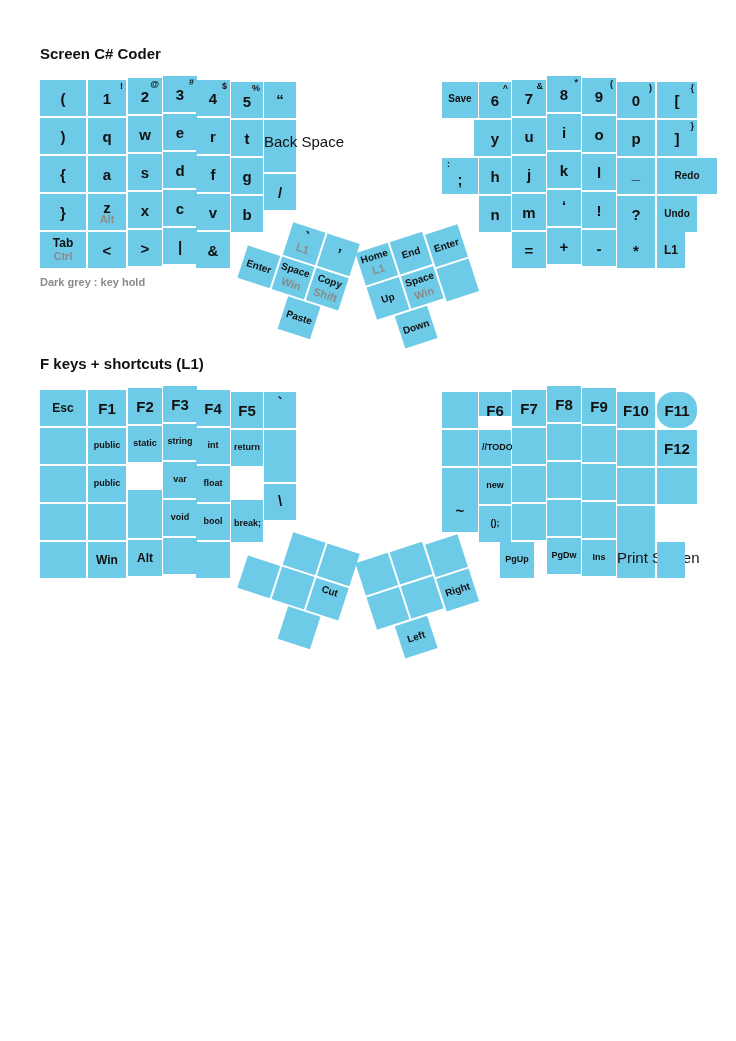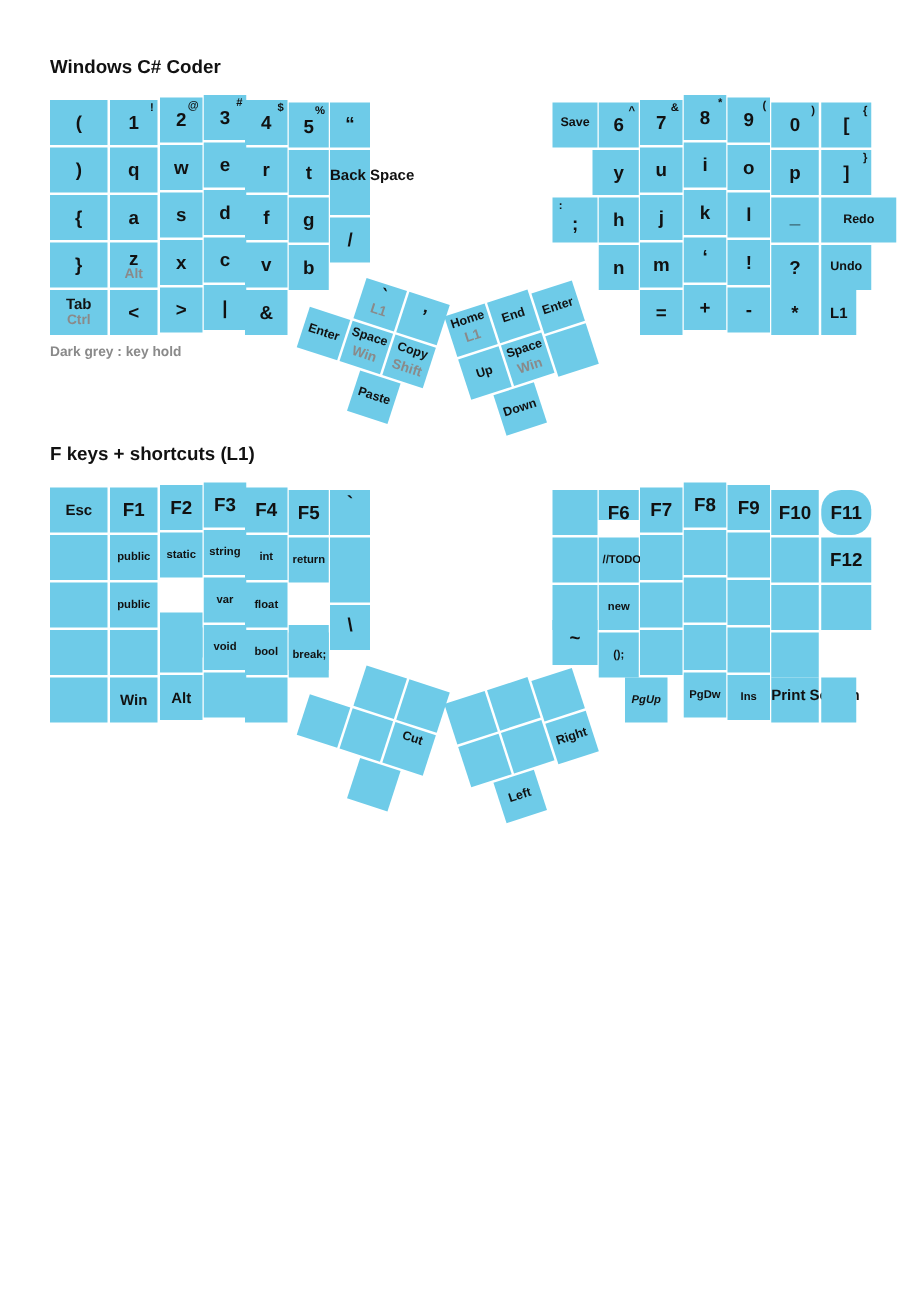--- a/index.html
+++ b/index.html
@@ -77,30 +77,30 @@
     right: 3px;
     text-align: center;
     font-size: 9px;
     font-weight: bold;
     color: #111111;
   }
   .lbl.two {
     left: 0;
     right: 0;
     text-align: center;
-    font-size: 12px;
-    font-weight: bold;
+    font-size: 15px;
+    font-weight: normal;
     color: #111111;
     line-height: 1.05;
   }
 </style>
 </head>
 <body>
 
-<div class="layer-title" style="left:40px; top:45px;">Windows C# Coder</div>
+<div class="layer-title" style="left:40px; top:45px;">Screen C# Coder</div>
 
 <div class="layout" style="top:0px;">
 
   <div class="key" style="left:40px; top:80px; width:46px; height:36px;">
     <span class="lbl main" style="top:11px;">(</span>
   </div>
   <div class="key" style="left:88px; top:80px; width:38px; height:36px;">
     <span class="lbl tr">!</span>
     <span class="lbl main" style="top:11px;">1</span>
   </div>
@@ -575,21 +575,21 @@
   <div class="key" style="left:547px; top:190px; width:34px; height:36px;">
     <span class="lbl small-left" style="top:13px;"></span>
   </div>
   <div class="key" style="left:582px; top:192px; width:34px; height:36px;">
     <span class="lbl small-left" style="top:13px;"></span>
   </div>
   <div class="key" style="left:617px; top:196px; width:38px; height:36px;">
     <span class="lbl small-left" style="top:13px;"></span>
   </div>
 
-  <div class="key" style="left:500px; top:232px; width:34px; height:36px;font-style:italic;">
+  <div class="key" style="left:500px; top:232px; width:34px; height:36px;">
     <span class="lbl small-left" style="top:13px;">PgUp</span>
   </div>
   <div class="key" style="left:547px; top:228px; width:34px; height:36px;">
     <span class="lbl small-left" style="top:13px;">PgDw</span>
   </div>
   <div class="key" style="left:582px; top:230px; width:34px; height:36px;">
     <span class="lbl small-left" style="top:13px;">Ins</span>
   </div>
   <div class="key" style="left:617px; top:232px; width:38px; height:36px;">
     <span class="lbl two" style="top:8px;">Print Screen</span>

